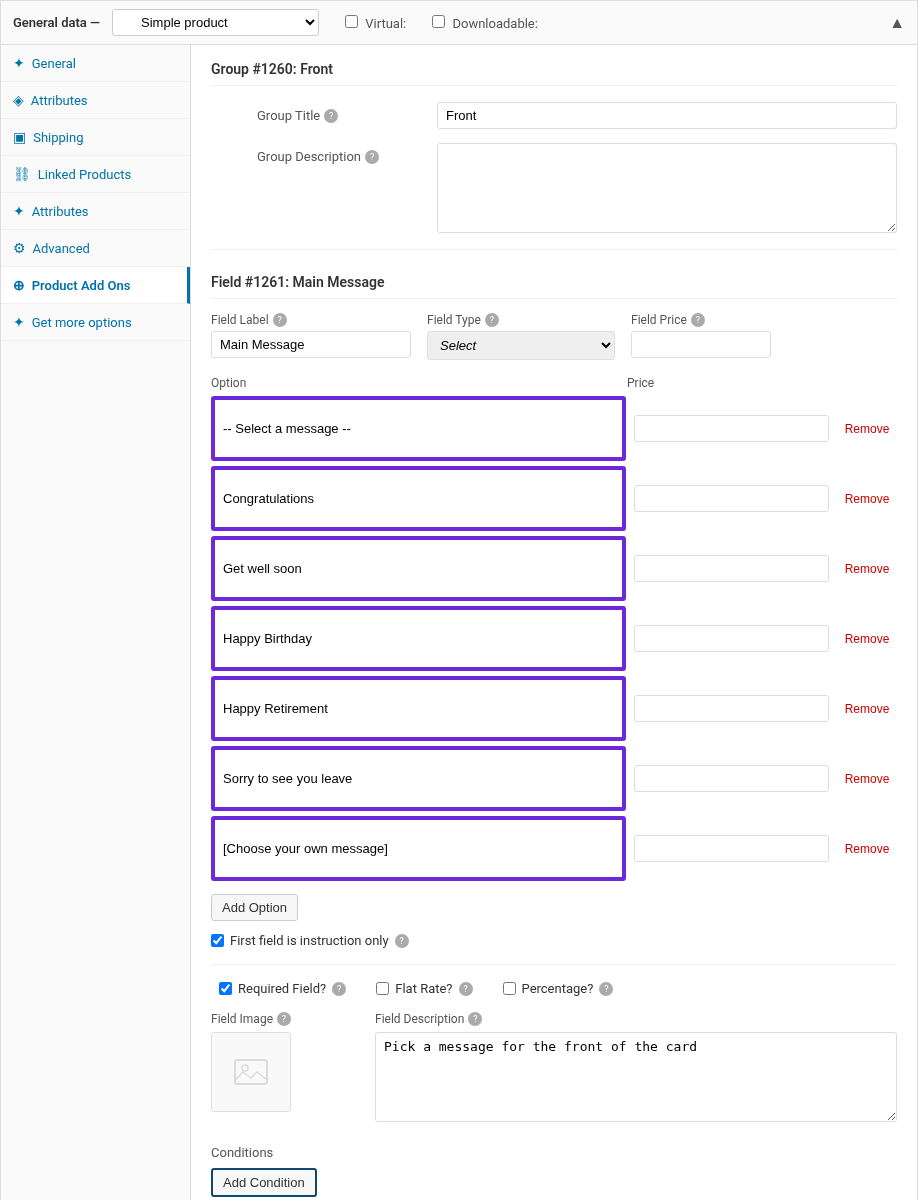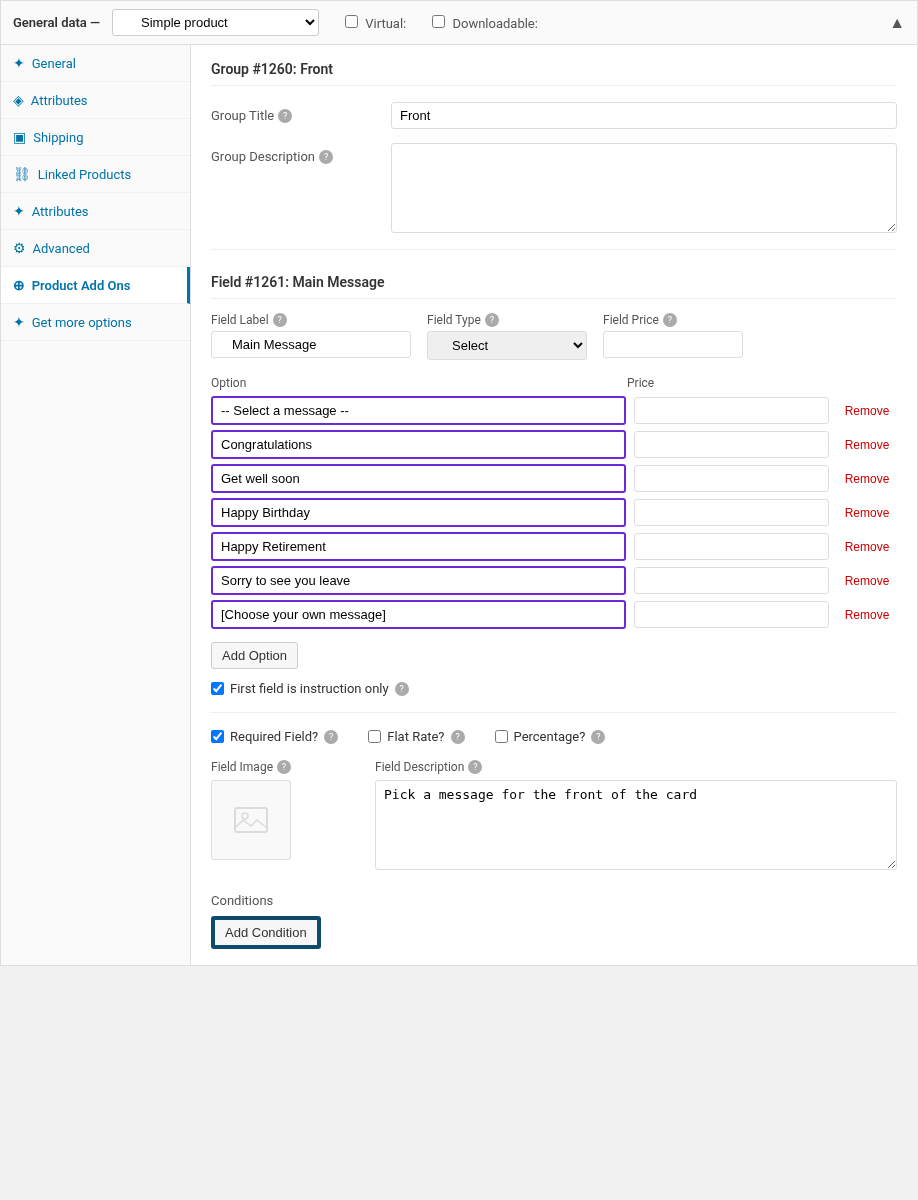--- a/index.html
+++ b/index.html
@@ -24,73 +24,73 @@
     .sidebar-item.active { background: #fff; border-right: 3px solid #0073aa; font-weight: 600; }
     .sidebar-item .icon { margin-right: 7px; font-size: 14px; }
     .sidebar-item-addons { background: #fff; }
 
     
     .main-content { flex: 1; padding: 16px 20px; overflow-y: auto; }
 
     
     .group-header { font-size: 14px; font-weight: 600; margin-bottom: 16px; padding-bottom: 8px; border-bottom: 1px solid #eee; }
 
-    .form-row { display: flex; align-items: flex-start; margin-bottom: 14px; }
+    .form-row { display: flex; align-items: flex-start; margin-bottom: 14px; margin-left: 46px; }
     .form-label { width: 180px; padding-top: 6px; color: #555; font-size: 13px; flex-shrink: 0; display: flex; align-items: center; gap: 4px; }
     .form-control { flex: 1; padding: 5px 8px; border: 1px solid #ddd; border-radius: 3px; font-size: 13px; }
     textarea.form-control { min-height: 90px; resize: vertical; }
 
     
     .field-section { margin-top: 24px; }
     .field-header { font-size: 14px; font-weight: 600; margin-bottom: 14px; padding-bottom: 8px; border-bottom: 1px solid #eee; }
 
     .field-meta { display: flex; gap: 16px; margin-bottom: 14px; }
     .field-meta-item { display: flex; flex-direction: column; gap: 4px; }
     .field-meta-item label { font-size: 12px; color: #555; display: flex; align-items: center; gap: 4px; text-align: center; }
-    .field-meta-item input, .field-meta-item select { padding: 5px 20px; border: 1px solid #ddd; border-radius: 3px; font-size: 13px; }
+    .field-meta-item input, .field-meta-item select { padding: 5px 8px; border: 1px solid #ddd; border-radius: 3px; font-size: 13px; }
     .field-label-input { width: 200px; }
-    .field-type-select { width: 160px; }
+    .field-type-select { width: 188px; font-style: italic; }
     .field-price-input { width: 140px; }
 
     
     .options-header { display: flex; gap: 0; margin-bottom: 4px; }
     .options-header .col-option { flex: 1; font-size: 12px; color: #555; padding: 2px 0; }
     .options-header .col-price { width: 200px; font-size: 12px; color: #555; padding: 2px 0; }
     .options-header .col-remove { width: 70px; }
 
     .option-row { display: flex; align-items: center; gap: 8px; margin-bottom: 5px; }
-    .option-row input.opt-name { flex: 1; padding: 5px 8px; border: 2px solid #6d28d9; border-radius: 3px; font-size: 13px; }
+    .option-row input.opt-name { flex: 1; padding: 21px 8px; border: 4px solid #6d28d9; border-radius: 3px; font-size: 13px; }
     .option-row input.opt-price { width: 195px; padding: 5px 8px; border: 1px solid #ddd; border-radius: 3px; font-size: 13px; }
     .option-row .remove-btn { color: #c00; background: none; border: none; cursor: pointer; font-size: 12px; width: 60px; text-align: center; }
 
     .add-option-btn { margin-top: 8px; padding: 5px 10px; background: #f7f7f7; border: 1px solid #ccc; border-radius: 3px; cursor: pointer; font-size: 13px; color: #333; }
 
     
     .checkbox-row { display: flex; align-items: center; gap: 6px; margin: 12px 0; font-size: 13px; color: #333; }
     .checkbox-row input[type=checkbox] { cursor: pointer; }
 
-    .options-checkboxes { display: flex; gap: 30px; margin: 12px 0; }
+    .options-checkboxes { display: flex; gap: 30px; margin: 12px 8px; }
     .check-item { display: flex; align-items: center; gap: 6px; font-size: 13px; }
     .check-item input { cursor: pointer; }
 
     
     .field-bottom { display: flex; gap: 24px; margin-top: 16px; }
     .field-image-wrap { width: 140px; }
     .field-image-wrap label { font-size: 12px; color: #555; display: flex; align-items: center; gap: 4px; margin-bottom: 6px; }
     .image-placeholder { width: 80px; height: 80px; border: 1px solid #ddd; border-radius: 3px; background: #f9f9f9; display: flex; align-items: center; justify-content: center; }
     .image-placeholder svg { opacity: 0.3; }
 
     .field-desc-wrap { flex: 1; }
     .field-desc-wrap label { font-size: 12px; color: #555; display: flex; align-items: center; gap: 4px; margin-bottom: 6px; }
     .field-desc-wrap textarea { width: 100%; min-height: 90px; padding: 6px 8px; border: 1px solid #ddd; border-radius: 3px; font-size: 13px; resize: vertical; }
 
     
     .conditions-section { margin-top: 20px; }
     .conditions-label { font-size: 13px; color: #555; margin-bottom: 8px; }
-    .add-condition-btn { padding: 5px 10px; background: #f7f7f7; border: 4px solid #0c4a6e; border-radius: 3px; cursor: pointer; font-size: 13px; color: #333; }
+    .add-condition-btn { padding: 5px 10px; background: #f7f7f7; border: 2px solid #0c4a6e; border-radius: 3px; cursor: pointer; font-size: 13px; color: #333; }
 
     
     .help-icon { display: inline-flex; align-items: center; justify-content: center; width: 14px; height: 14px; border-radius: 50%; background: #aaa; color: #fff; font-size: 9px; cursor: help; flex-shrink: 0; }
 
     
     .section-divider { border: none; border-top: 1px solid #eee; margin: 16px 0; }
   </style>
 </head>
 <body>
 

